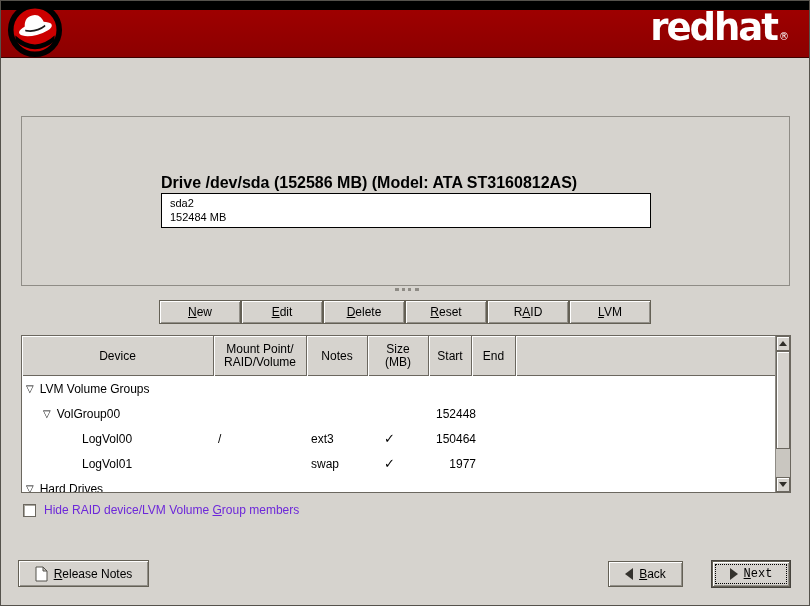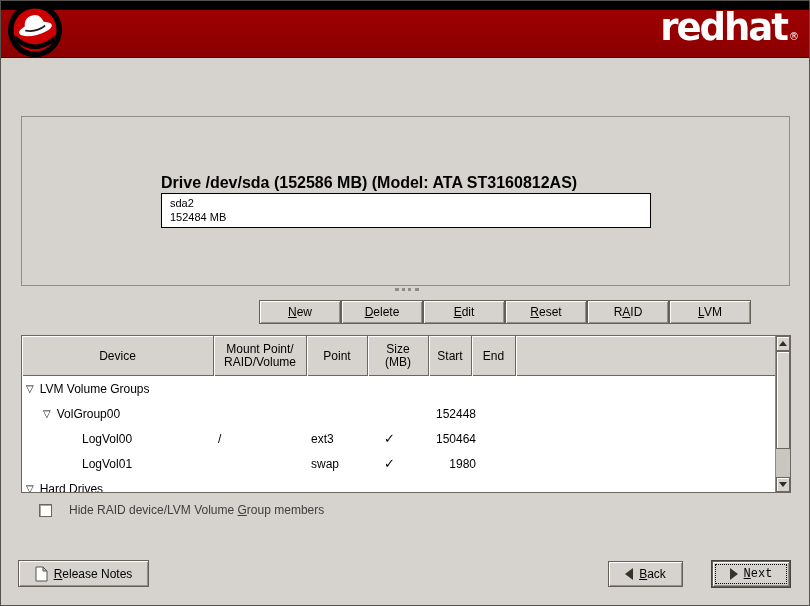--- a/index.html
+++ b/index.html
@@ -13,21 +13,21 @@
   }
 
   
   .header {
     position:absolute; left:0; top:0; width:810px; height:57px;
     background:linear-gradient(to bottom,#000 0,#000 9px,#9e0000 9px,#8c0000 100%);
     border-bottom:1px solid #3c0000;
   }
   .logo { position:absolute; left:6px; top:1px; width:56px; height:56px; }
   .brand {
-    position:absolute; right:12px; top:7px;
+    position:absolute; right:22px; top:7px;
     font-family:"DejaVu Sans","Liberation Sans",sans-serif;
     font-weight:bold; font-size:37px; letter-spacing:-2px; color:#fff;
     line-height:40px;
   }
   .brand .reg { font-size:10px; letter-spacing:0; margin-left:2px; font-weight:normal; }
 
   
   .drive-panel {
     position:absolute; left:20px; top:115px; width:769px; height:170px;
     border:1px solid #8f8c86; background:#d6d3ce;
@@ -53,21 +53,21 @@
     background:#d6d3ce; color:#000;
     border:1px solid #646055;
     box-shadow: inset 1px 1px 0 #ffffff, inset -1px -1px 0 #928f88;
     font-family:"Liberation Sans",sans-serif; font-size:12px;
     display:flex; align-items:center; justify-content:center; gap:6px;
   }
   .mn { text-decoration:underline; }
 
   .toolbar {
     position:absolute; left:58px; top:299px; width:692px; height:24px;
-    display:flex; justify-content:flex-end;
+    display:flex; justify-content:center;
   }
   .toolbar .gbtn { width:82px; height:24px; }
 
   
   .table {
     position:absolute; left:20px; top:334px; width:770px; height:158px;
     border:1px solid #6b675f; background:#fff;
     display:flex;
   }
   .table-main { flex:1; display:flex; flex-direction:column; overflow:hidden; }
@@ -107,22 +107,22 @@
   .sthumb {
     height:98px; background:#d6d3ce; border:1px solid #6b675f;
     box-shadow: inset 1px 1px 0 #fff;
   }
   .strack { flex:1; }
   .arr-up { width:0; height:0; border:4px solid transparent; border-top:0; border-bottom:5px solid #2f2d28; }
   .arr-dn { width:0; height:0; border:4px solid transparent; border-bottom:0; border-top:5px solid #2f2d28; }
 
   
   .check-row {
-    position:absolute; left:38px; top:501px; height:16px;
-    display:flex; align-items:center; gap:17px; font-size:12px; color:#404040;
+    position:absolute; left:22px; top:501px; height:16px;
+    display:flex; align-items:center; gap:8px; font-size:12px; color:#6d28d9;
   }
   .checkbox {
     width:13px; height:13px; background:#fff;
     border:1px solid #6b675f;
     box-shadow: inset 1px 1px 0 #a9a69f;
   }
 
   
   .release-btn { position:absolute; left:17px; top:559px; width:131px; height:27px; }
   .back-btn    { position:absolute; left:607px; top:560px; width:75px; height:26px; }
@@ -162,43 +162,43 @@
     </div>
   </div>
 
   <div class="grip"></div>
 
   <div class="toolbar">
     <button class="gbtn">
       <span><span></span><span class="mn">N</span><span>ew</span></span>
     </button>
     <button class="gbtn">
+      <span><span></span><span class="mn">E</span><span>dit</span></span>
+    </button>
+    <button class="gbtn">
       <span><span></span><span class="mn">D</span><span>elete</span></span>
-    </button>
-    <button class="gbtn">
-      <span><span></span><span class="mn">E</span><span>dit</span></span>
     </button>
     <button class="gbtn">
       <span><span></span><span class="mn">R</span><span>eset</span></span>
     </button>
     <button class="gbtn">
       <span><span>R</span><span class="mn">A</span><span>ID</span></span>
     </button>
     <button class="gbtn">
       <span><span></span><span class="mn">L</span><span>VM</span></span>
     </button>
   </div>
 
   <div class="table">
     <div class="table-main">
       <div class="thead">
         <div class="th c-dev">Device</div>
         <div class="th c-mnt">Mount Point/
 RAID/Volume</div>
-        <div class="th c-fmt">Point</div>
+        <div class="th c-fmt">Notes</div>
         <div class="th c-sz">Size
 (MB)</div>
         <div class="th c-st">Start</div>
         <div class="th c-en">End</div>
         <div class="th c-fill"></div>
       </div>
       <div class="tbody">
 
         <div class="tr">
           <div class="td c-dev">
@@ -238,21 +238,21 @@
           <div class="td c-en"></div>
         </div>
 
         <div class="tr">
           <div class="td c-dev ind2">
             <span>LogVol01</span>
           </div>
           <div class="td c-mnt"></div>
           <div class="td c-typ">swap</div>
           <div class="td c-fmt check">✓</div>
-          <div class="td c-sz">1980</div>
+          <div class="td c-sz">1977</div>
           <div class="td c-st"></div>
           <div class="td c-en"></div>
         </div>
 
         <div class="tr">
           <div class="td c-dev">
             <span class="expander">▽</span>
             <span>Hard Drives</span>
           </div>
           <div class="td c-mnt"></div>

